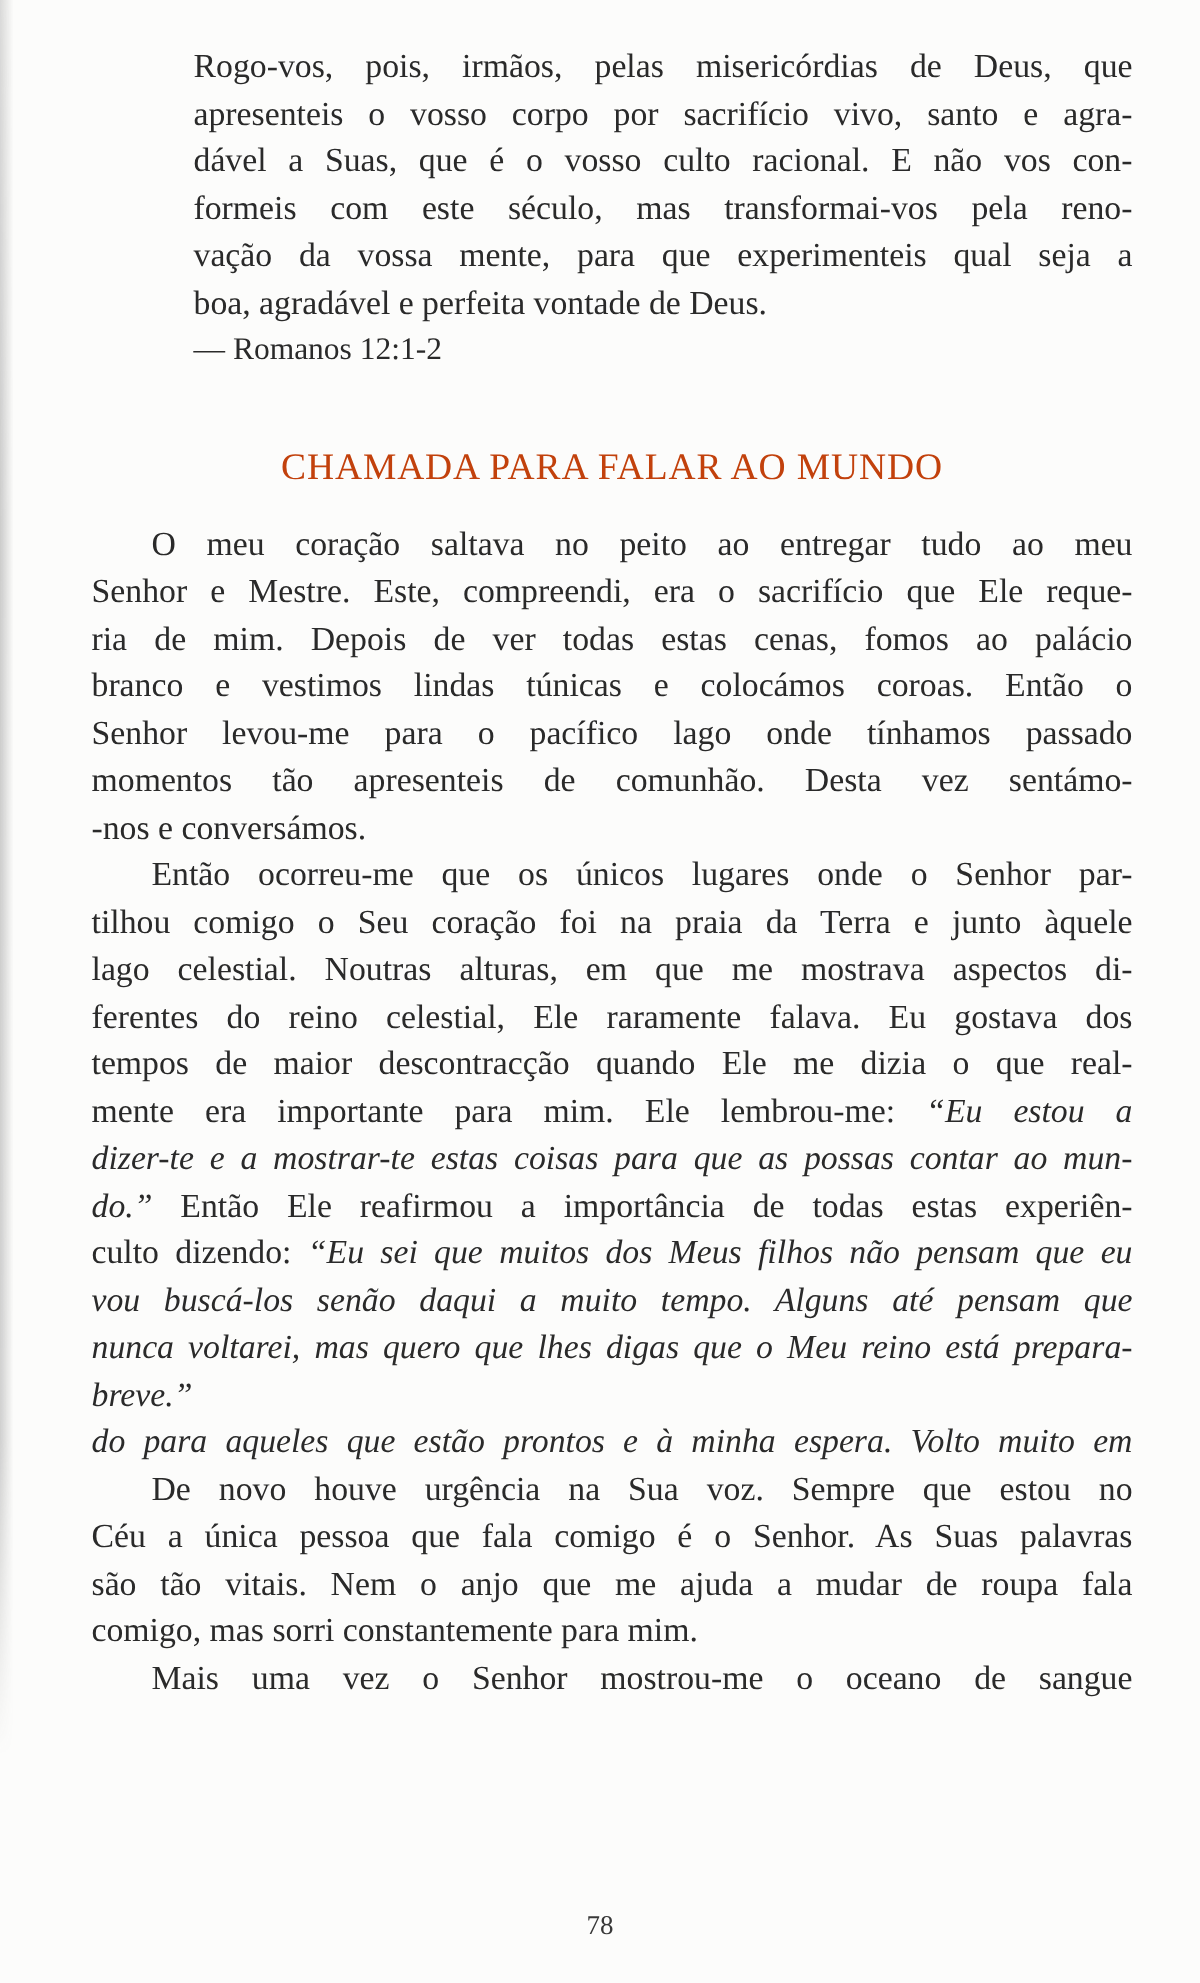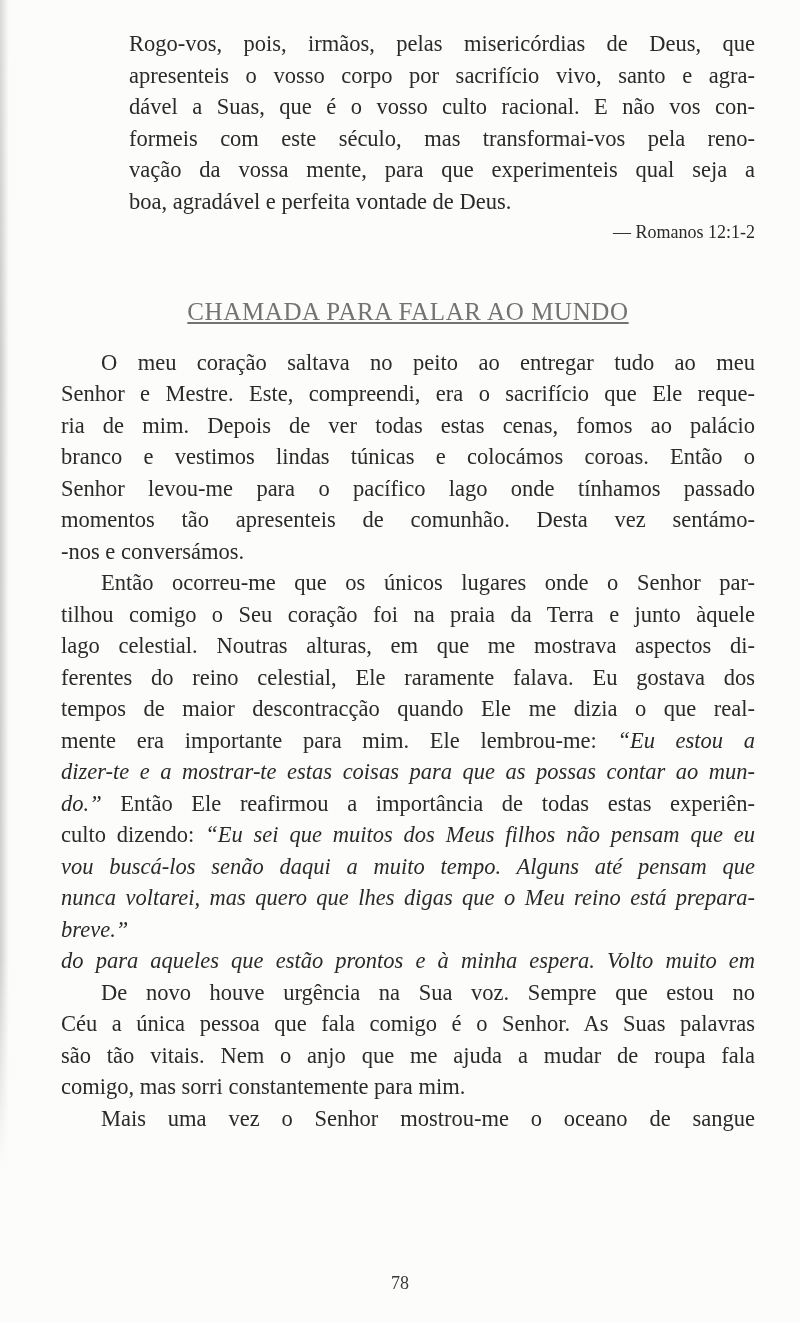--- a/index.html
+++ b/index.html
@@ -32,33 +32,31 @@
     right: 45px;
     top: 28px;
     margin-left: 16px;
   }
   .epigraph {
     margin-left: 68px;
     font-size: 22.5px;
     line-height: 31.5px;
   }
   .attribution {
-    font-size: 18px;
+    font-size: 21px;
     line-height: 31.5px;
-    text-align: right;
   }
   .chapter-heading {
     margin: 46px 0 18px 0;
     font-size: 25px;
     line-height: 34px;
     font-weight: normal;
     letter-spacing: 0.6px;
     text-align: center;
-    color: #737373;
-    text-decoration: underline;
+    color: #c2410c;
   }
   .body-text {
     font-size: 22.5px;
     line-height: 31.5px;
   }
   .tline {
     text-align: justify;
     text-align-last: justify;
     white-space: normal;
   }

